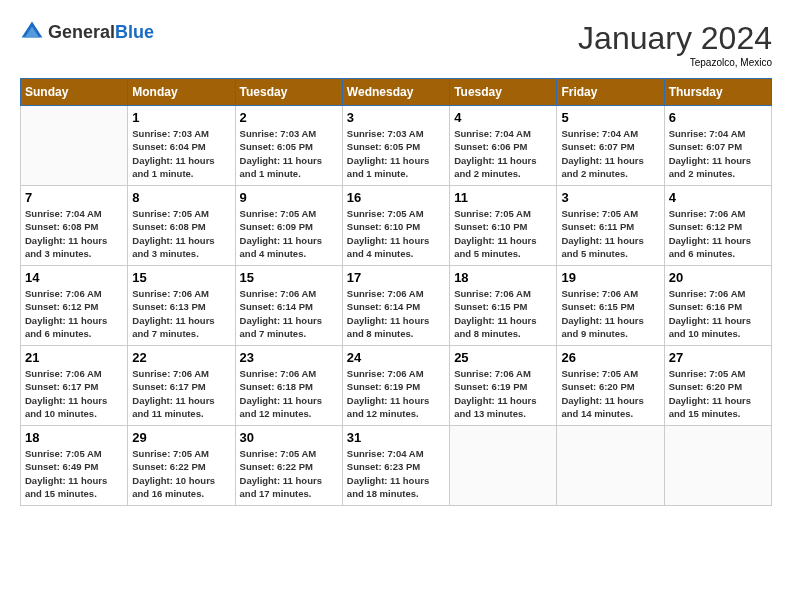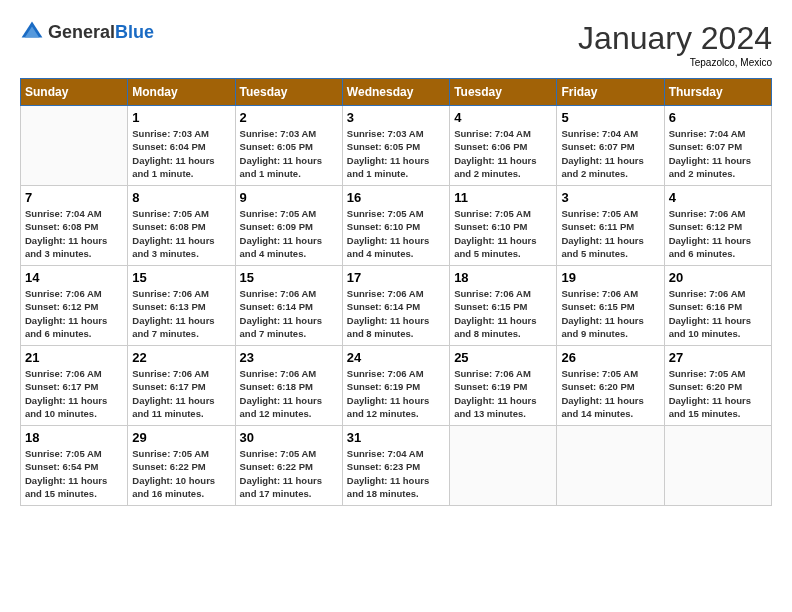--- a/index.html
+++ b/index.html
@@ -223,21 +223,21 @@
           <div class="cell-content"><span>Sunrise: 7:05 AM</span><br><span>Sunset: 6:20 PM</span><br><span>Daylight: 11 hours and 14 minutes.</span></div>
         </td>
         <td>
           <span class="day-num">27</span>
           <div class="cell-content"><span>Sunrise: 7:05 AM</span><br><span>Sunset: 6:20 PM</span><br><span>Daylight: 11 hours and 15 minutes.</span></div>
         </td>
       </tr>
       <tr>
         <td>
           <span class="day-num">18</span>
-          <div class="cell-content"><span>Sunrise: 7:05 AM</span><br><span>Sunset: 6:54 PM</span><br><span>Daylight: 11 hours and 15 minutes.</span></div>
+          <div class="cell-content"><span>Sunrise: 7:05 AM</span><br><span>Sunset: 6:49 PM</span><br><span>Daylight: 11 hours and 15 minutes.</span></div>
         </td>
         <td>
           <span class="day-num">29</span>
           <div class="cell-content"><span>Sunrise: 7:05 AM</span><br><span>Sunset: 6:22 PM</span><br><span>Daylight: 10 hours and 16 minutes.</span></div>
         </td>
         <td>
           <span class="day-num">30</span>
           <div class="cell-content"><span>Sunrise: 7:05 AM</span><br><span>Sunset: 6:22 PM</span><br><span>Daylight: 11 hours and 17 minutes.</span></div>
         </td>
         <td>

